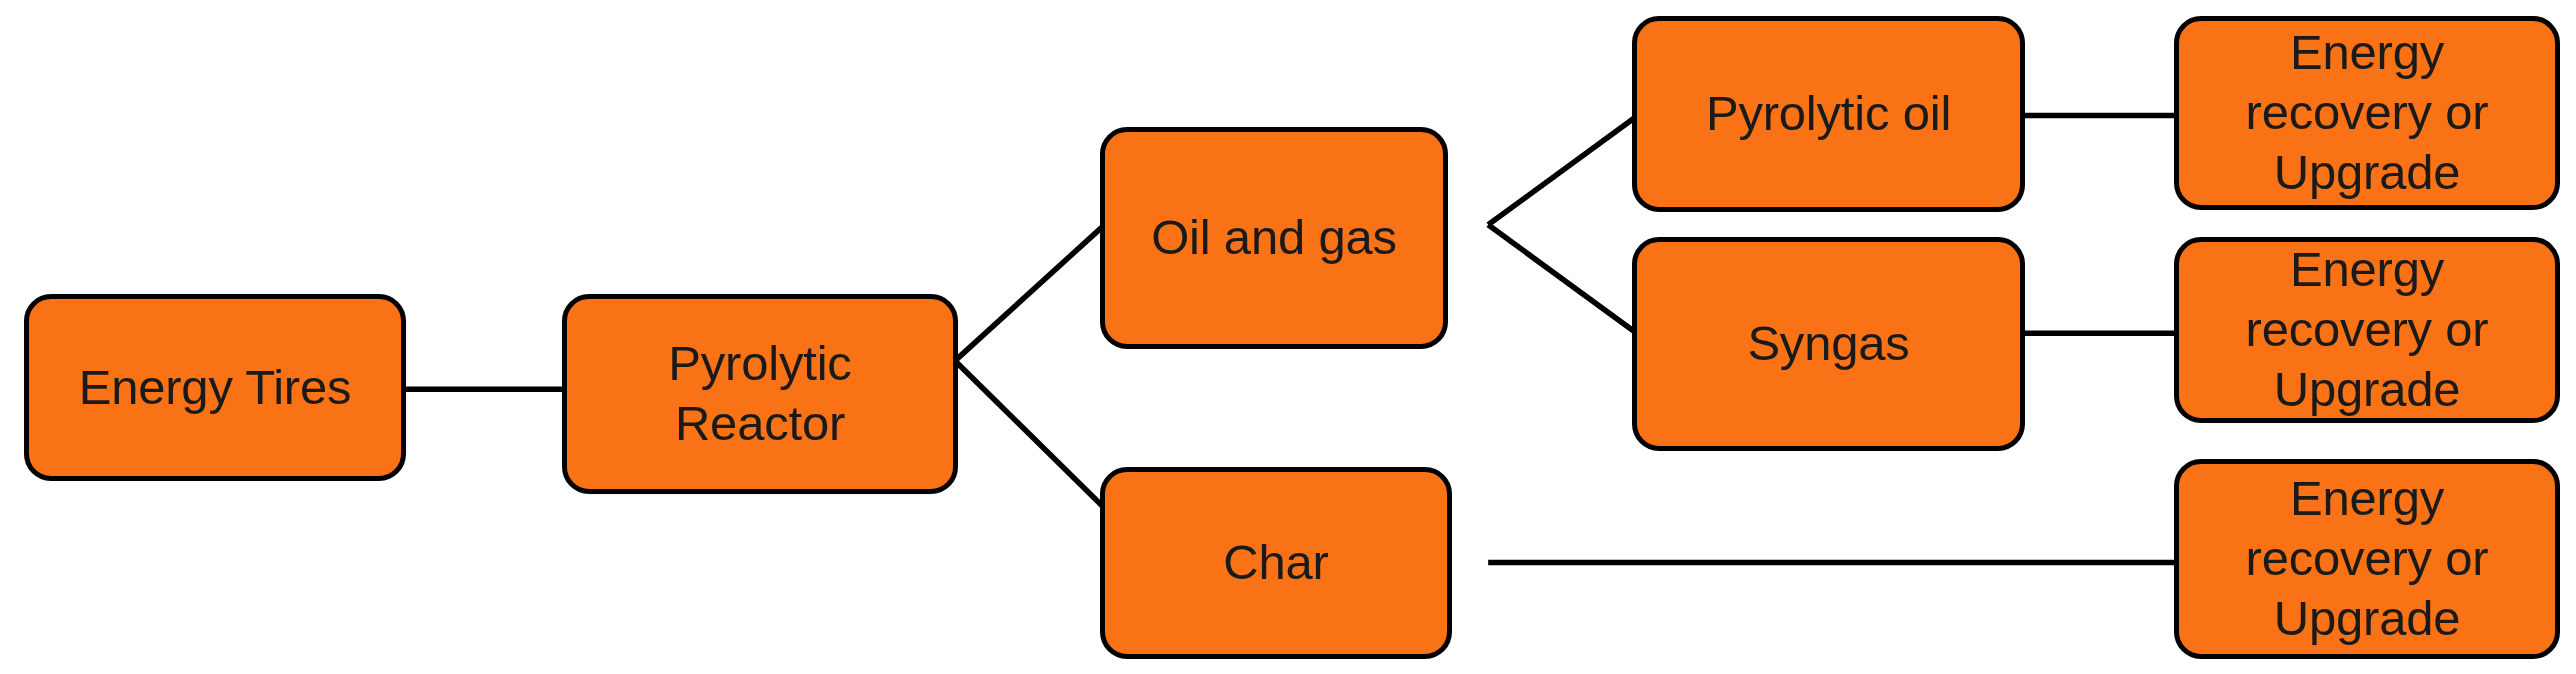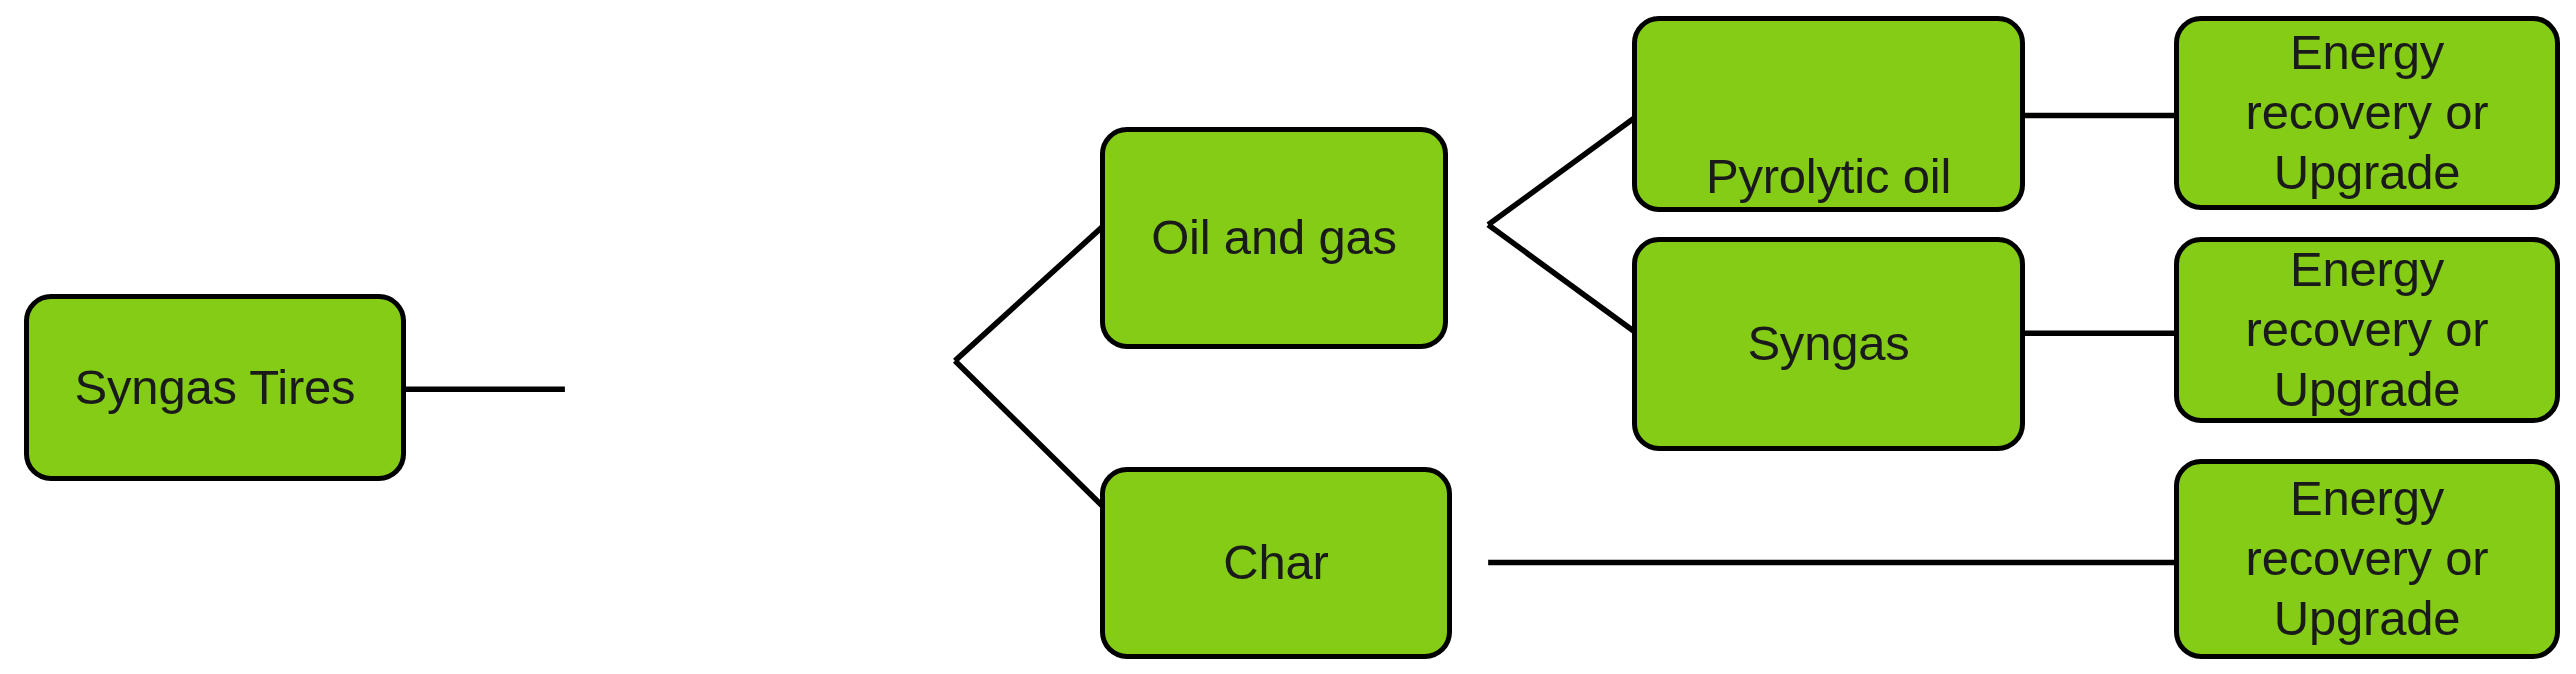--- a/index.html
+++ b/index.html
@@ -22,21 +22,21 @@
     position: absolute;
     left: 0;
     top: 0;
     width: 2576px;
     height: 675px;
     pointer-events: none;
   }
   .node {
     position: absolute;
     box-sizing: border-box;
-    background: #84cc16;
+    background: #f97316;
     border: 5.5px solid #000000;
     border-radius: 27px;
     display: flex;
     align-items: center;
     justify-content: center;
     text-align: center;
     z-index: 2;
   }
   .node-label {
     display: block;
@@ -47,21 +47,21 @@
     font-weight: 400;
     letter-spacing: -0.2px;
     white-space: pre-line;
     padding: 0 11px;
   }
   
   #node-scrap-tires        { left: 24px;   top: 294px; width: 382px; height: 187px; }
   #node-pyrolytic-reactor  { left: 562px;  top: 294px; width: 396px; height: 200px; }
   #node-oil-and-gas        { left: 1100px; top: 127px; width: 348px; height: 222px; }
   #node-char               { left: 1100px; top: 467px; width: 352px; height: 192px; }
-  #node-pyrolytic-oil      { left: 1632px; top: 16px;  width: 393px; height: 196px; align-items: flex-end; }
+  #node-pyrolytic-oil      { left: 1632px; top: 16px;  width: 393px; height: 196px; }
   #node-syngas             { left: 1632px; top: 237px; width: 393px; height: 214px; }
   #node-energy-oil         { left: 2174px; top: 16px;  width: 386px; height: 194px; }
   #node-energy-syngas      { left: 2174px; top: 237px; width: 386px; height: 186px; }
   #node-energy-char        { left: 2174px; top: 459px; width: 386px; height: 200px; }
 </style>
 </head>
 <body>
 
 <div id="diagram-root">
 
@@ -80,23 +80,27 @@
 
       <line x1="2557" y1="146" x2="2752" y2="146"></line>
 
       <line x1="2557" y1="421" x2="2752" y2="421"></line>
 
       <line x1="1881" y1="711" x2="2752" y2="711"></line>
     </g>
   </svg>
 
   <div class="node" id="node-scrap-tires">
-    <span class="node-label">Syngas Tires</span>
+    <span class="node-label">Energy Tires</span>
   </div>
 
+  <div class="node" id="node-pyrolytic-reactor">
+    <span class="node-label">Pyrolytic
+Reactor</span>
+  </div>
 
   <div class="node" id="node-oil-and-gas">
     <span class="node-label">Oil and gas</span>
   </div>
   <div class="node" id="node-char">
     <span class="node-label">Char</span>
   </div>
 
   <div class="node" id="node-pyrolytic-oil">
     <span class="node-label">Pyrolytic oil</span>

